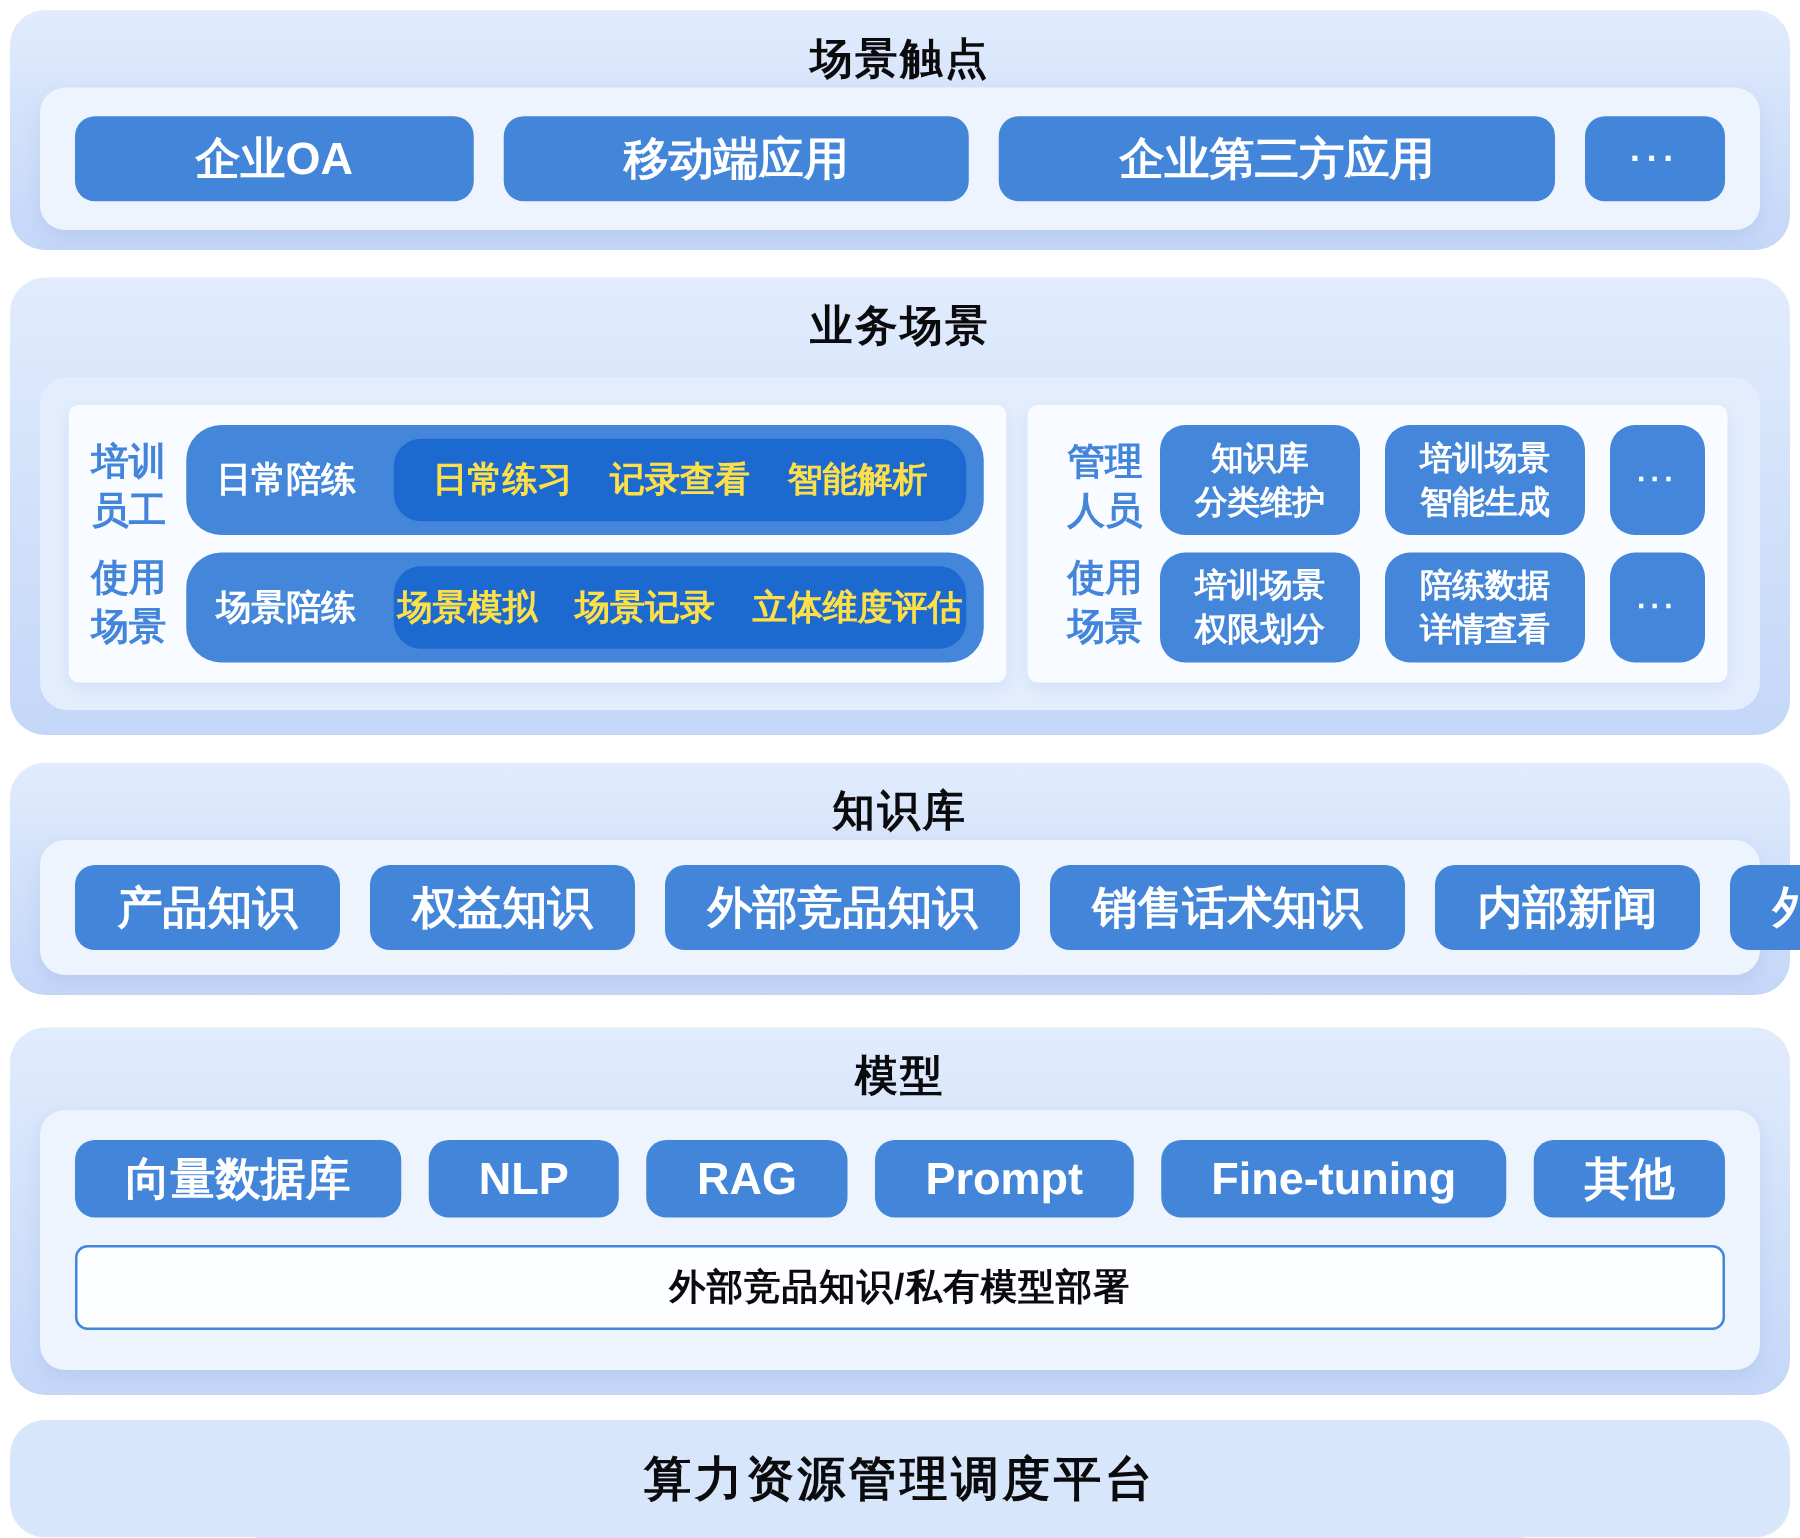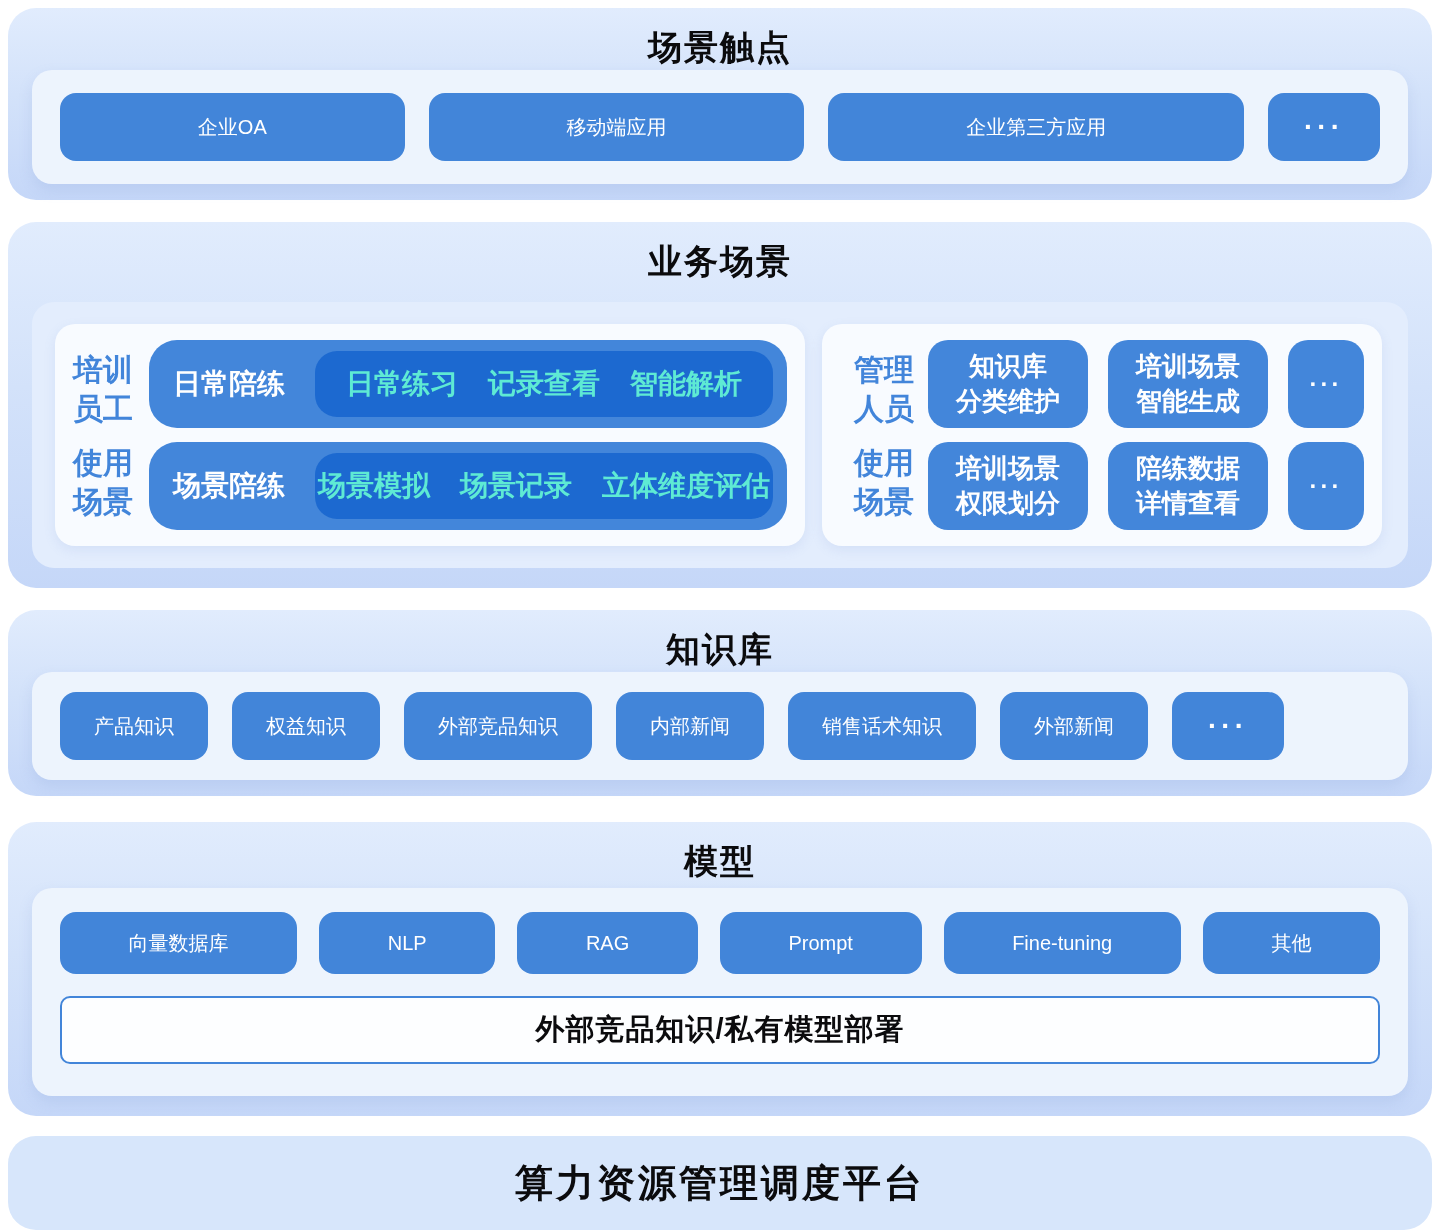--- a/index.html
+++ b/index.html
@@ -34,36 +34,36 @@
   .panel{
     position:absolute;left:24px;right:24px;bottom:16px;top:62px;
     background:#edf4fd;border-radius:20px;
     display:flex;align-items:center;gap:24px;padding:0 28px;
     box-shadow:0 6px 14px rgba(120,150,210,0.18);
   }
 
   .btn{
     background:#4285d9;color:#ffffff;border-radius:16px;
     display:flex;align-items:center;justify-content:center;
-    font-size:20px;font-weight:400;height:68px;
+    font-size:36px;font-weight:700;height:68px;
     white-space:nowrap;
   }
   .btn.grow{flex:1 1 auto;}
   .btn.fit{flex:0 1 auto;padding:0 34px;}
   .btn.dots{flex:0 0 112px;font-size:28px;font-weight:800;letter-spacing:4px;}
 
   
   #s2 .inter{
     position:absolute;left:24px;right:24px;top:80px;bottom:20px;
     background:#e3edfd;border-radius:22px;
     display:flex;gap:17px;padding:22px 26px 22px 23px;
     box-sizing:border-box;
   }
   .sub{
-    background:#f8fbff;border-radius:20px;
+    background:#f8fbff;border-radius:8px;
     display:flex;align-items:stretch;
     padding:16px 18px;box-sizing:border-box;
     box-shadow:0 4px 12px rgba(120,150,210,0.14);
   }
   .sub.left{flex:0 0 750px;}
   .sub.right{flex:1 1 auto;padding-left:32px;}
 
   .vlabel{
     display:flex;flex-direction:column;justify-content:space-around;
     color:#4285da;font-size:30px;font-weight:800;line-height:1.3;
@@ -72,21 +72,21 @@
   .rows{flex:1;display:flex;flex-direction:column;gap:14px;margin-left:16px;}
   .row-pill{
     flex:1;background:#4386da;border-radius:28px;
     display:flex;align-items:center;gap:18px;
     padding:0 14px 0 24px;color:#fff;justify-content:center;
   }
   .row-label{font-size:28px;font-weight:700;white-space:nowrap;}
   .inner-pill{
     flex:1;background:#1c69d0;border-radius:22px;height:66px;
     display:flex;align-items:center;justify-content:center;gap:30px;
-    font-size:28px;font-weight:700;color:#5eead4;white-space:nowrap;margin-left:12px;
+    font-size:28px;font-weight:700;color:#fde047;white-space:nowrap;margin-left:12px;
   }
 
   .grid{
     flex:1;margin-left:14px;
     display:grid;grid-template-columns:1fr 1fr 76px;grid-template-rows:1fr 1fr;
     gap:14px 20px;
   }
   .gbtn{
     background:#4386da;border-radius:20px;color:#fff;
     display:flex;align-items:center;justify-content:center;
@@ -184,22 +184,22 @@
 
     </div>
   </div>
 
   <div class="section" id="s3">
     <div class="sec-title">知识库</div>
     <div class="panel">
       <div class="btn fit grow">产品知识</div>
       <div class="btn fit grow">权益知识</div>
       <div class="btn fit grow">外部竞品知识</div>
+      <div class="btn fit grow">销售话术知识</div>
       <div class="btn fit grow">内部新闻</div>
-      <div class="btn fit grow">销售话术知识</div>
       <div class="btn fit grow">外部新闻</div>
       <div class="btn dots">···</div>
     </div>
   </div>
 
   <div class="section" id="s4">
     <div class="sec-title">模型</div>
     <div class="panel">
       <div class="btn-row">
         <div class="btn grow">向量数据库</div>

